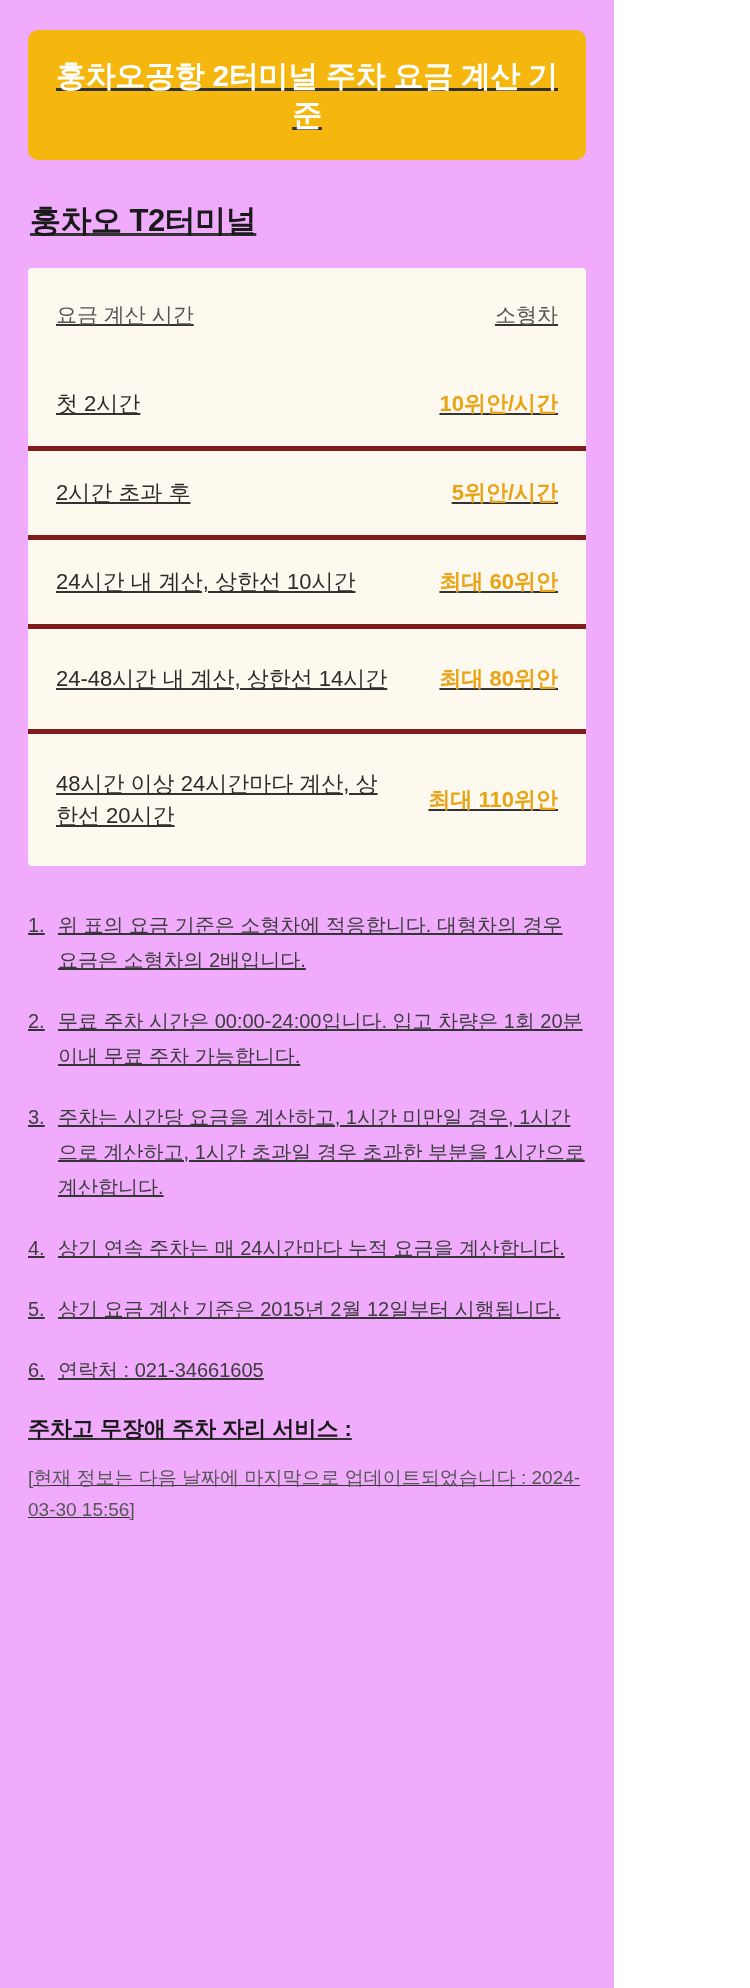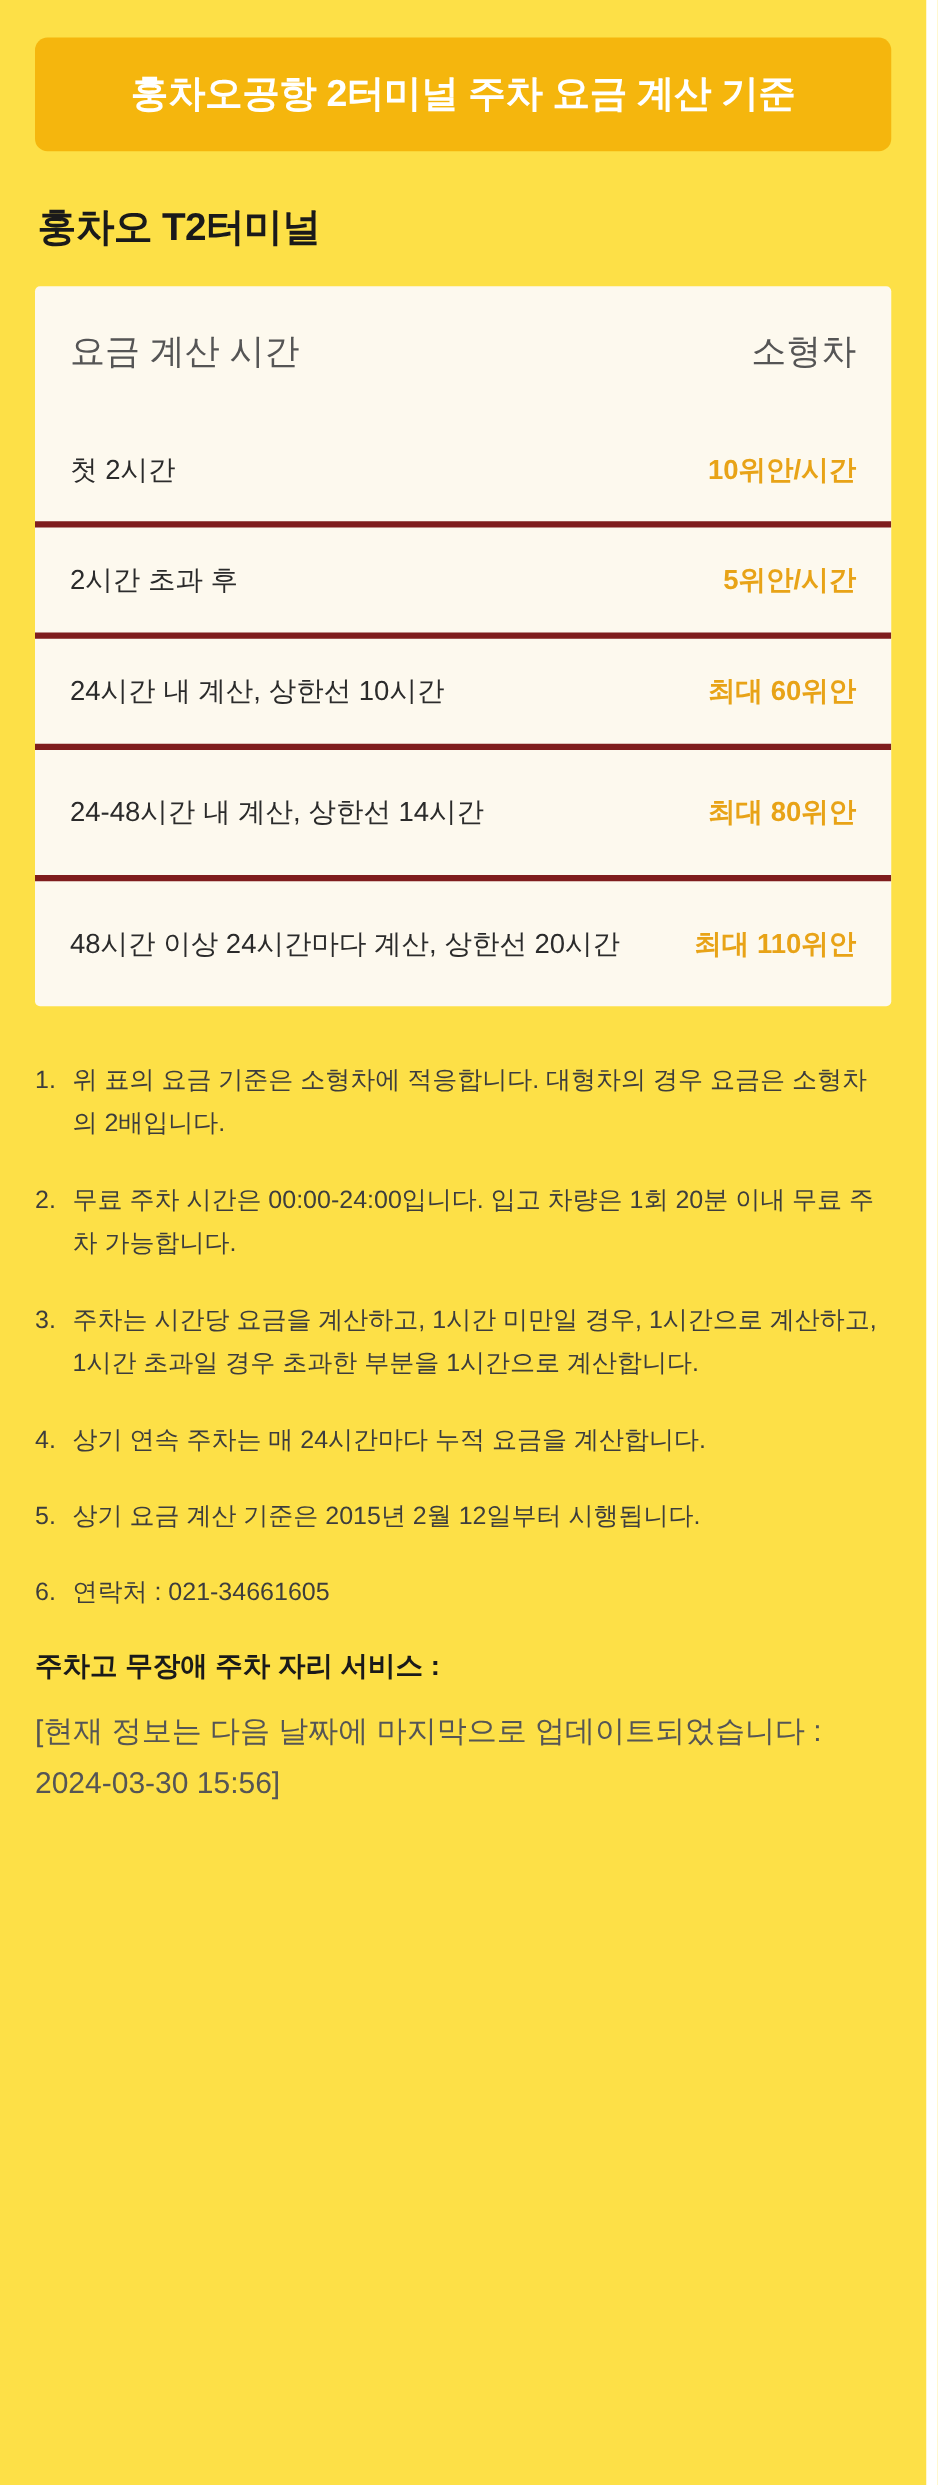--- a/index.html
+++ b/index.html
@@ -8,25 +8,26 @@
     background: #ffffff;
   }
   body {
     width: 750px;
     min-height: 1988px;
     font-family: "Liberation Sans", sans-serif;
     color: #333333;
     -webkit-font-smoothing: antialiased;
   }
   .page {
-    width: 741px;
+    width: 614px;
     min-height: 1988px;
     box-sizing: border-box;
     padding: 30px 28px 40px 28px;
-    background: #fde047;
+    background: #f0abfc;
+    text-decoration: underline;
   }
 
   
   .banner {
     background: #f5b60d;
     border-radius: 10px;
     padding: 26px 20px;
     text-align: center;
     margin-bottom: 40px;
   }
@@ -72,21 +73,21 @@
   }
   .fee-table th:last-child,
   .fee-table td:last-child {
     text-align: right;
     white-space: nowrap;
     padding-left: 10px;
   }
   .fee-table thead th {
     color: #555555;
     font-weight: normal;
-    font-size: 28px;
+    font-size: 21px;
     padding-top: 32px;
     padding-bottom: 32px;
   }
   .fee-table tbody td.label {
     color: #2b2b2b;
     font-weight: normal;
   }
   .fee-table tbody td.value {
     color: #e8a317;
     font-weight: bold;
@@ -127,21 +128,21 @@
   }
   .service-body {
     font-size: 20px;
     color: #3d3d3d;
     line-height: 1.8;
     margin: 0 0 36px 0;
   }
 
   
   .updated {
-    font-size: 24px;
+    font-size: 19px;
     color: #555555;
     line-height: 1.7;
     margin: 0;
   }
 </style>
 </head>
 <body>
 
 <div class="page">
 

